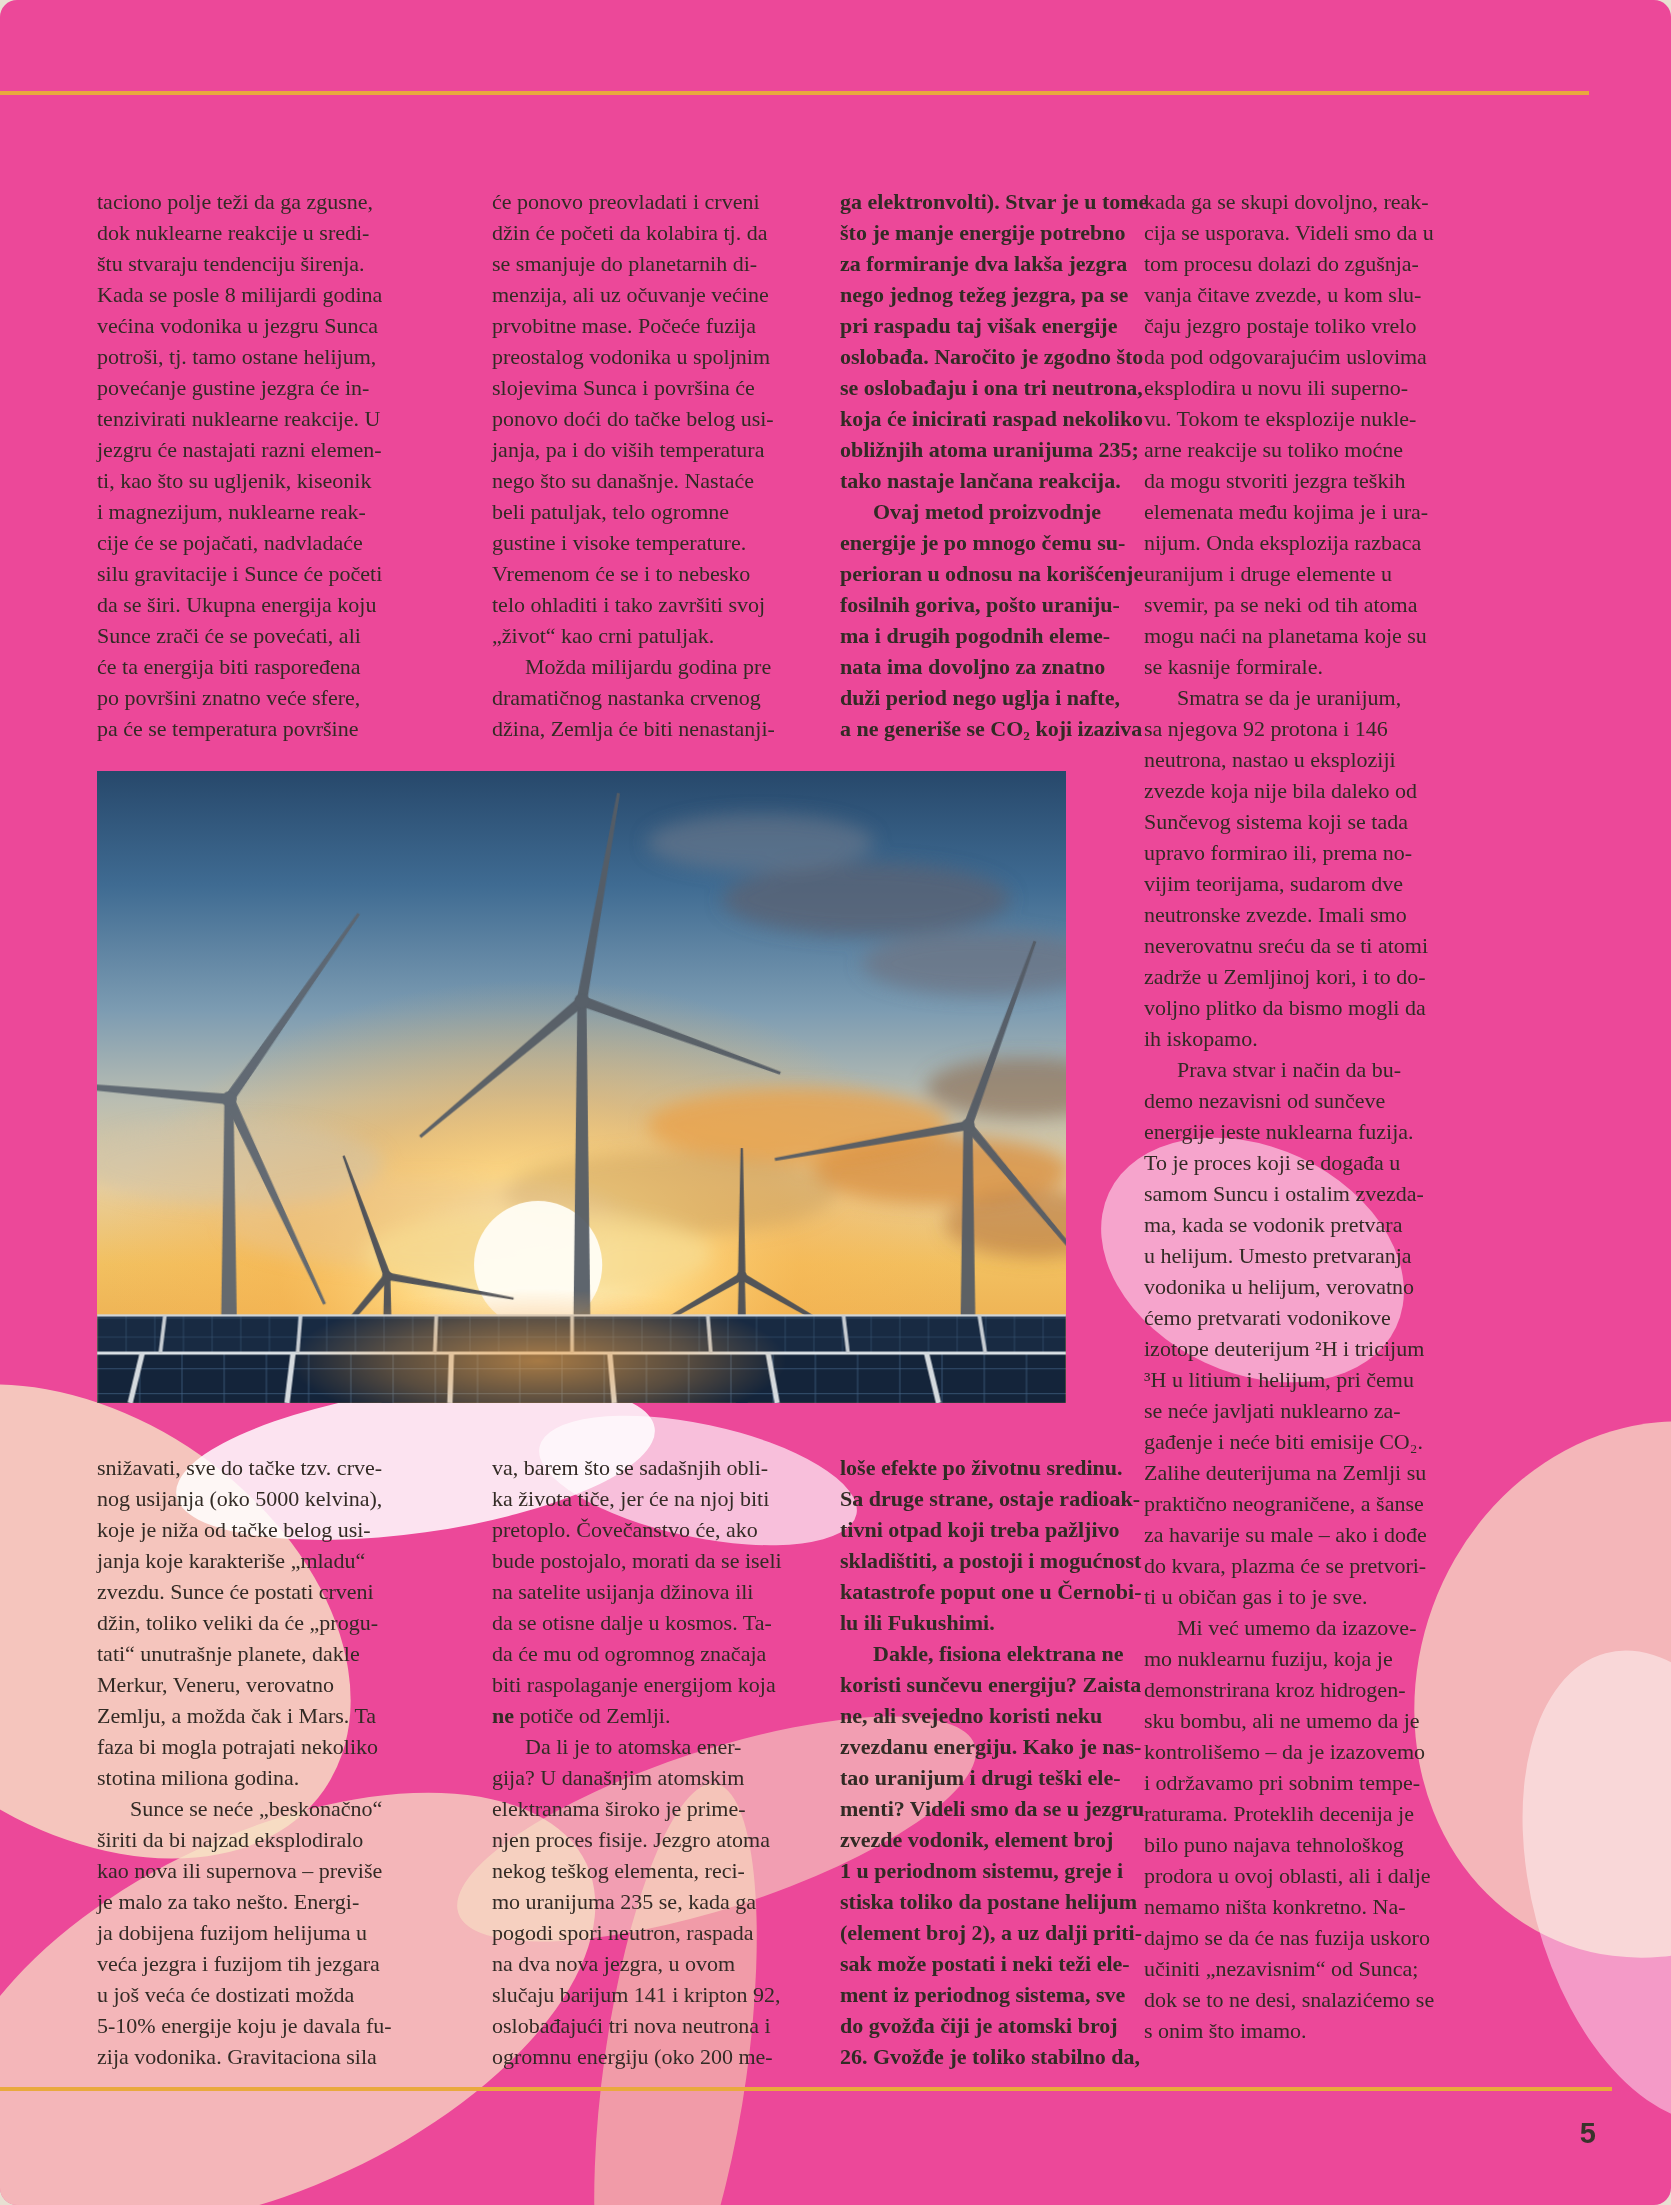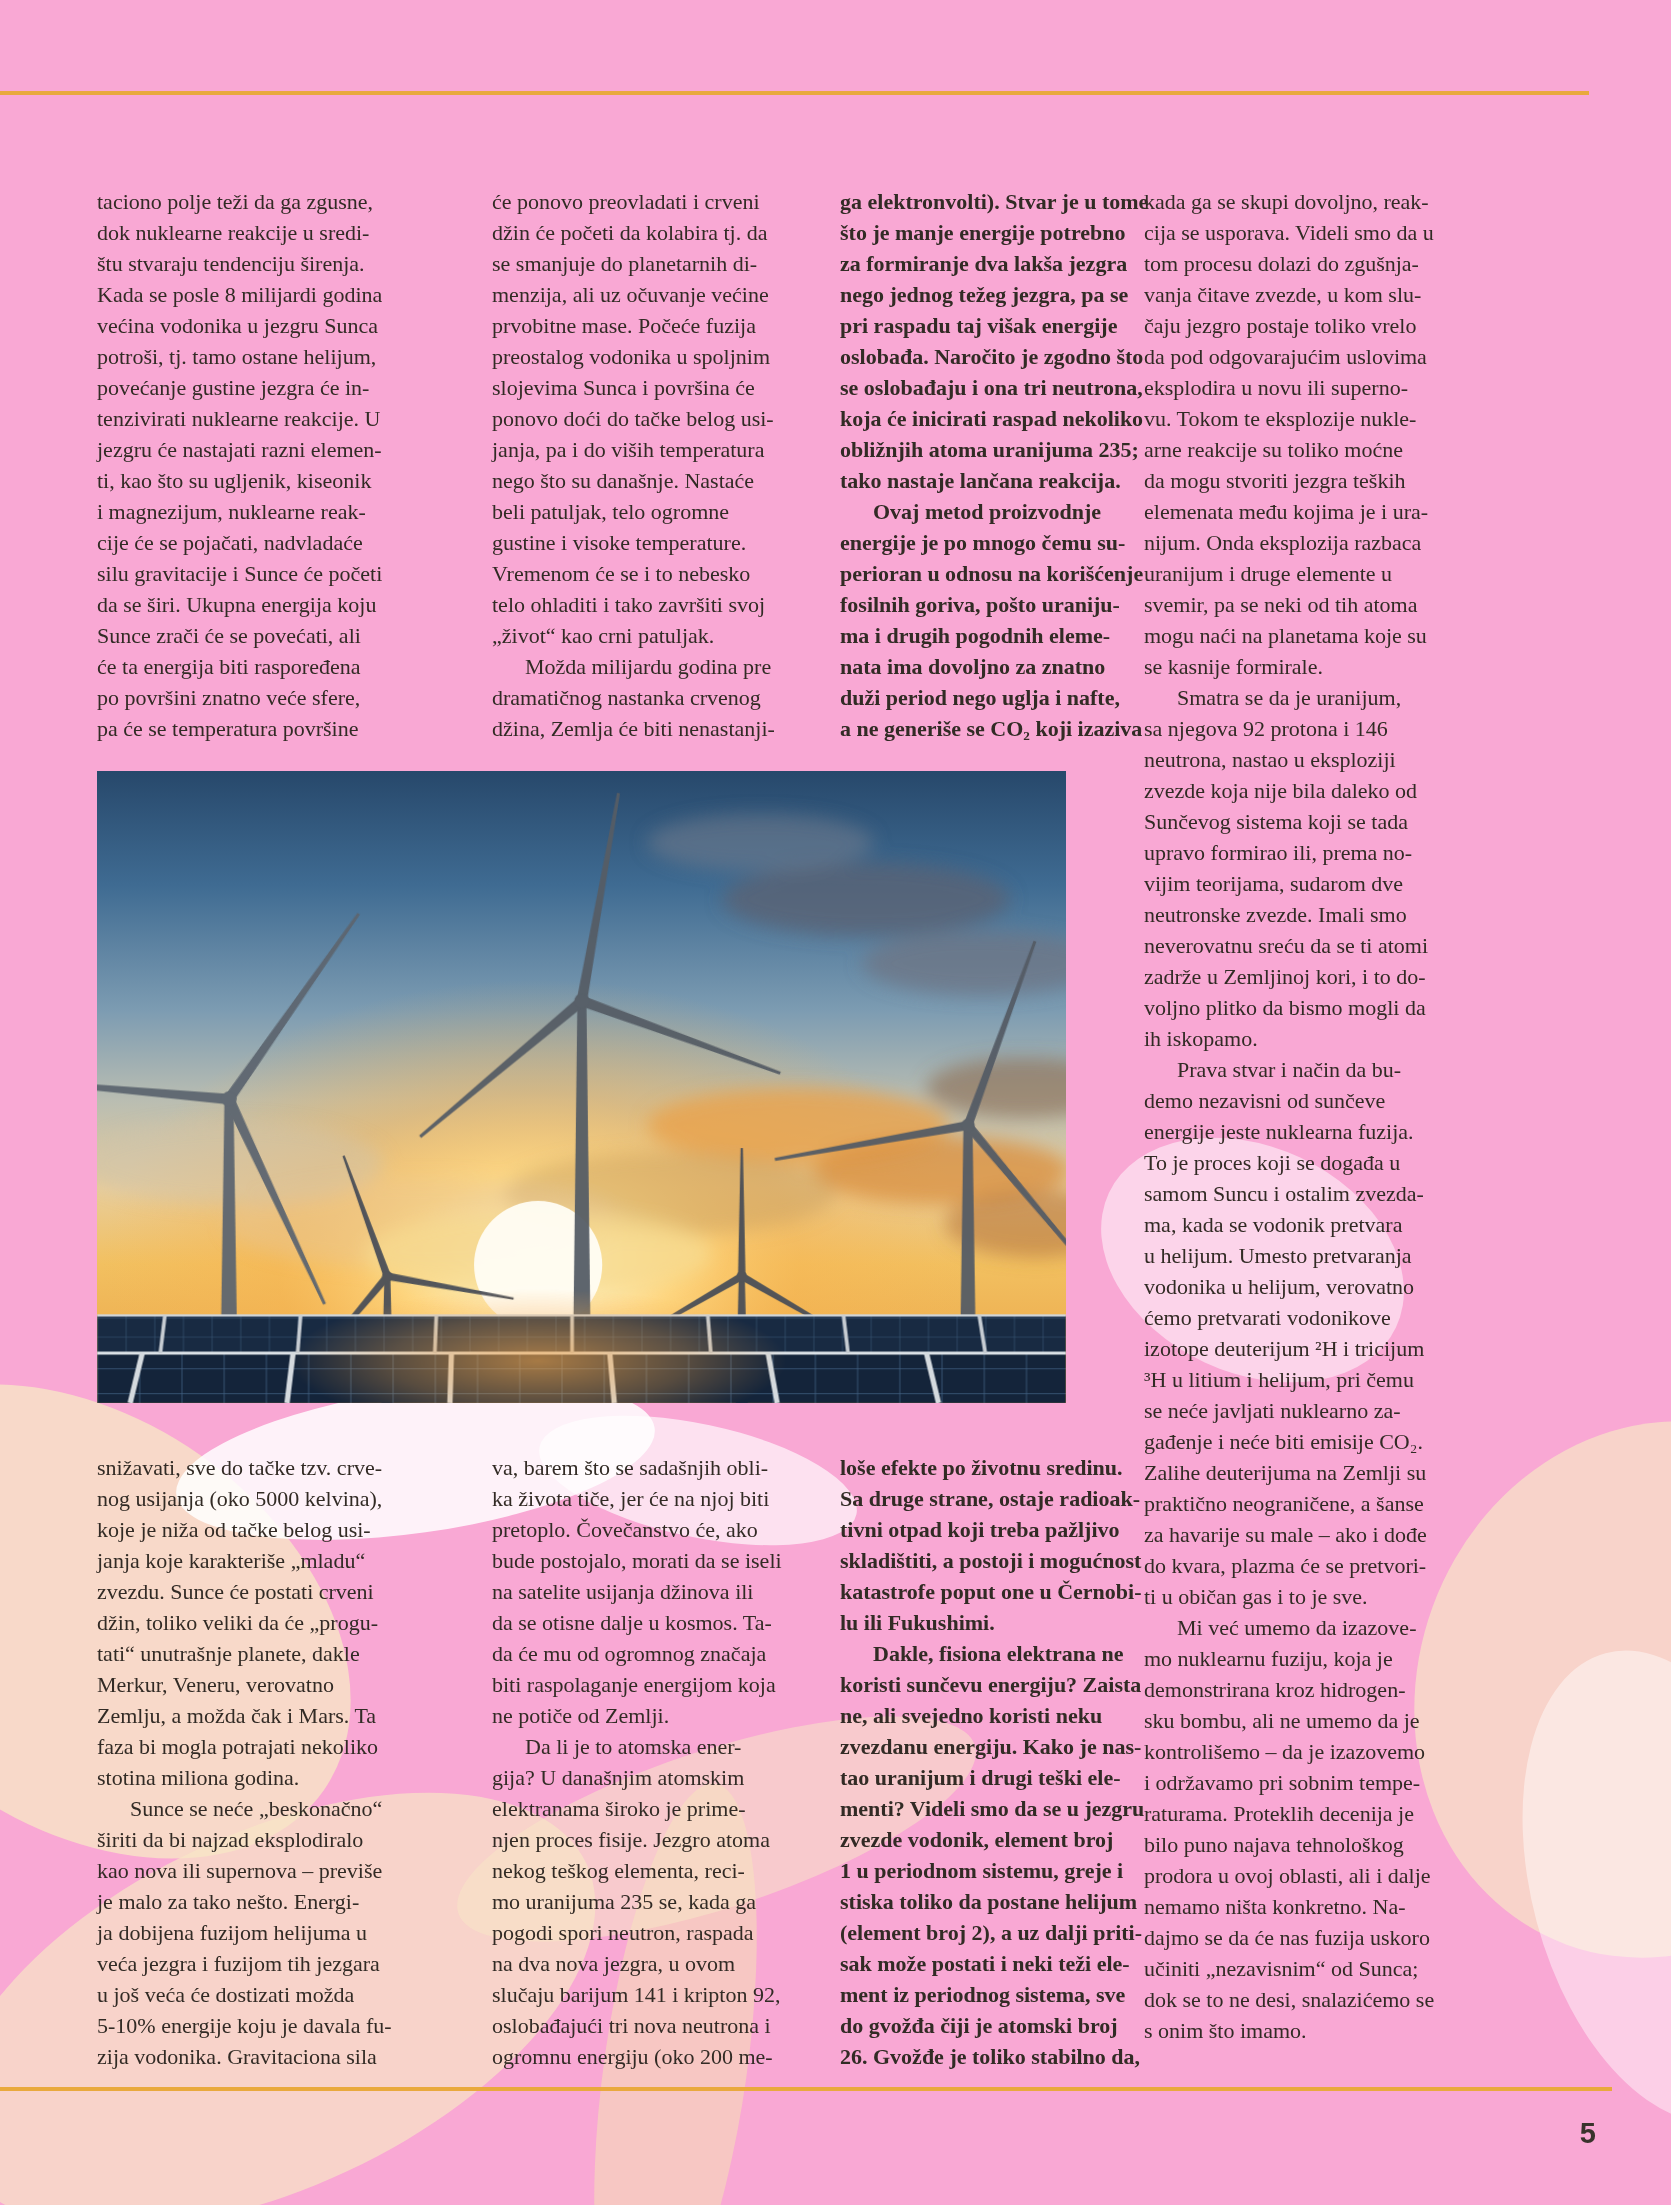--- a/index.html
+++ b/index.html
@@ -1,20 +1,21 @@
 <!DOCTYPE html>
 <html style="font-size:12px"><head>
 <meta charset="utf-8">
 <style>
   html,body { margin:0; padding:0; background:#e8e0d2; }
   .page {
     position:relative; width:1671px; height:2205px;
-    background:#f9a8d4; overflow:hidden;
+    background:#ec4899; overflow:hidden;
     font-family:"Liberation Serif","DejaVu Serif",serif;
     color:#322b25;
+    border-radius:17px;
   }
   .rule { position:absolute; height:3.8px; background:#e9a93d; z-index:4; }
   .rule-top { left:0; top:91px; width:1589px; }
   .rule-bottom { left:0; top:2087px; width:1612px; }
 
   
   .wm { position:absolute; border-radius:50%; z-index:1; }
   .wmA { left:174px;  top:1390px; width:483px;  height:143px; background:#ffffff; opacity:.85; transform:rotate(-8deg); }
   .wmB { left:536px;  top:1424px; width:324px;  height:113px; background:#ffffff; opacity:.65; transform:rotate(12deg); }
   .wmC { left:-211px; top:1418px; width:588px;  height:407px; background:#f8e5c6; opacity:.8;  transform:rotate(35deg); }
@@ -27,21 +28,21 @@
 
   .col {
     position:absolute; width:349px; z-index:3;
     font-size:22px; line-height:31px;
     letter-spacing:0; text-rendering:optimizeLegibility;
   }
   .seg { display:block; white-space:pre-wrap; }
   .c1 { left:97px; }  .c2 { left:492px; }  .c3 { left:840px;font-weight:bold; }  .c4 { left:1144px; }
   .row-top { top:186px; }
   .row-bottom { top:1452px; }
-  .bold-word { font-weight:normal; }
+  .bold-word { font-weight:bold; }
 
   .photo {
     position:absolute; left:97px; top:771px; width:969px; height:632px;
     margin:0; z-index:2; overflow:hidden;
   }
   .photo svg { display:block; width:100%; height:100%; }
 
   .page-number {
     position:absolute; right:75px; top:2117px; z-index:4;
     font-family:"Liberation Sans","DejaVu Sans",sans-serif;

